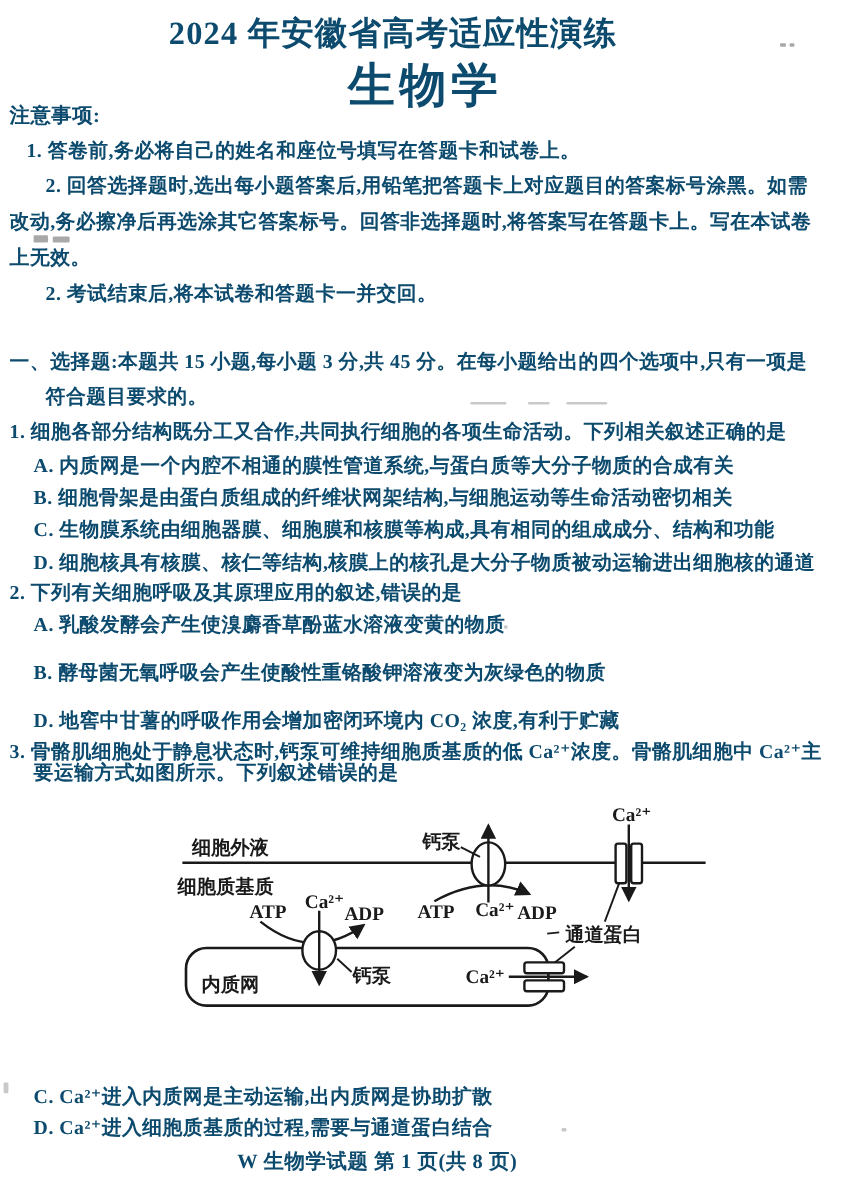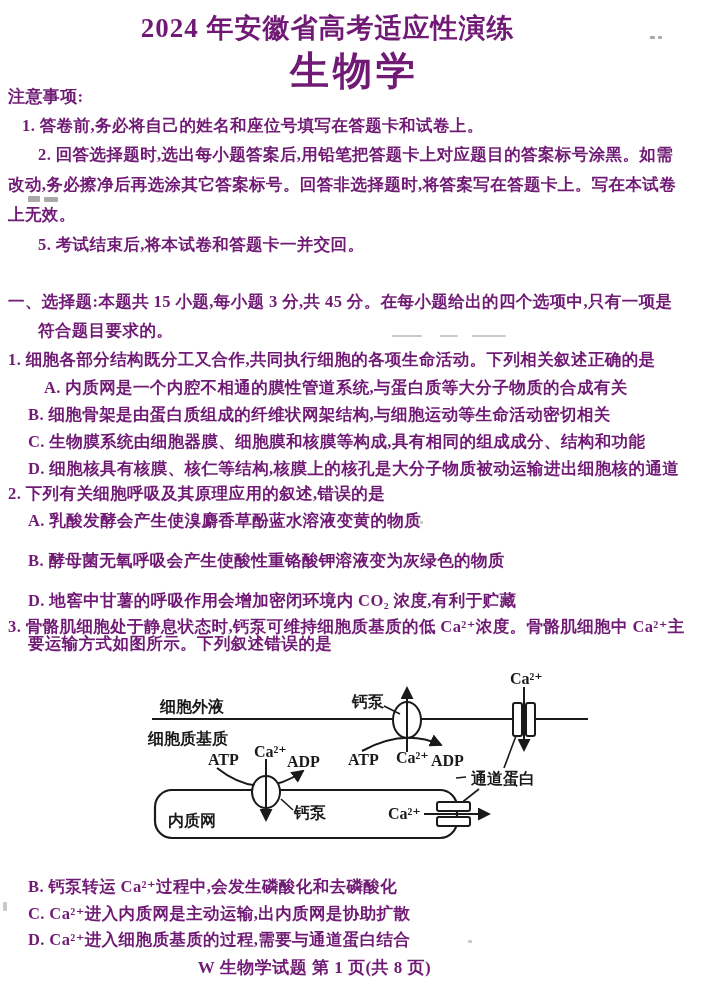--- a/index.html
+++ b/index.html
@@ -2,21 +2,21 @@
 <html><head>
 <meta charset="utf-8">
 <style>
   html,body{margin:0;padding:0;background:#ffffff;}
   .page{
     position:relative;
     width:709px;height:987px;
     background:#ffffff;
     overflow:hidden;
     font-family:"Liberation Serif","DejaVu Serif",serif;
-    color:#701a75;
+    color:#0c4a6e;
   }
   .ln{
     position:absolute;
     white-space:nowrap;
     font-size:16.5px;
     line-height:22px;
     font-weight:600;
     letter-spacing:0.4px;
   }
   .bold{font-weight:800;}
@@ -46,27 +46,27 @@
 <div class="page">
 
   <div class="title1">2024 年安徽省高考适应性演练</div>
   <div class="title2">生物学</div>
 
   <div class="ln bold" style="left:8px;top:86px;font-size:17px;">注意事项:</div>
   <div class="ln" style="left:22px;top:115px;">1. 答卷前,务必将自己的姓名和座位号填写在答题卡和试卷上。</div>
   <div class="ln" style="left:38px;top:144px;">2. 回答选择题时,选出每小题答案后,用铅笔把答题卡上对应题目的答案标号涂黑。如需</div>
   <div class="ln" style="left:8px;top:174px;">改动,务必擦净后再选涂其它答案标号。回答非选择题时,将答案写在答题卡上。写在本试卷</div>
   <div class="ln" style="left:8px;top:204px;">上无效。</div>
-  <div class="ln" style="left:38px;top:234px;">5. 考试结束后,将本试卷和答题卡一并交回。</div>
+  <div class="ln" style="left:38px;top:234px;">2. 考试结束后,将本试卷和答题卡一并交回。</div>
 
   <div class="ln bold" style="left:8px;top:291px;">一、选择题:本题共 15 小题,每小题 3 分,共 45 分。在每小题给出的四个选项中,只有一项是</div>
   <div class="ln bold" style="left:38px;top:320px;">符合题目要求的。</div>
 
   <div class="ln" style="left:8px;top:349px;">1. 细胞各部分结构既分工又合作,共同执行细胞的各项生命活动。下列相关叙述正确的是</div>
-  <div class="ln" style="left:28px;top:377px;margin-left:16px;">A. 内质网是一个内腔不相通的膜性管道系统,与蛋白质等大分子物质的合成有关</div>
+  <div class="ln" style="left:28px;top:377px;">A. 内质网是一个内腔不相通的膜性管道系统,与蛋白质等大分子物质的合成有关</div>
   <div class="ln" style="left:28px;top:404px;">B. 细胞骨架是由蛋白质组成的纤维状网架结构,与细胞运动等生命活动密切相关</div>
   <div class="ln" style="left:28px;top:431px;">C. 生物膜系统由细胞器膜、细胞膜和核膜等构成,具有相同的组成成分、结构和功能</div>
   <div class="ln" style="left:28px;top:458px;">D. 细胞核具有核膜、核仁等结构,核膜上的核孔是大分子物质被动运输进出细胞核的通道</div>
 
   <div class="ln" style="left:8px;top:483px;">2. 下列有关细胞呼吸及其原理应用的叙述,错误的是</div>
   <div class="ln" style="left:28px;top:510px;">A. 乳酸发酵会产生使溴麝香草酚蓝水溶液变黄的物质</div>
   <div class="ln" style="left:28px;top:550px;">B. 酵母菌无氧呼吸会产生使酸性重铬酸钾溶液变为灰绿色的物质</div>
   <div class="ln" style="left:28px;top:590px;">D. 地窖中甘薯的呼吸作用会增加密闭环境内 CO₂ 浓度,有利于贮藏</div>
 
   <div class="ln" style="left:8px;top:616px;">3. 骨骼肌细胞处于静息状态时,钙泵可维持细胞质基质的低 Ca²⁺浓度。骨骼肌细胞中 Ca²⁺主</div>
@@ -120,21 +120,20 @@
 
     <text x="294" y="158">钙泵</text>
     <path d="M281,139 L293,150" stroke="#1a1a1a" stroke-width="1.6" fill="none"></path>
 
     <rect x="437" y="142" width="33" height="9" rx="2" fill="#ffffff" stroke="#1a1a1a" stroke-width="2"></rect>
     <rect x="437" y="157" width="33" height="9" rx="2" fill="#ffffff" stroke="#1a1a1a" stroke-width="2"></rect>
     <text x="388" y="159">Ca²⁺</text>
     <path d="M424,154 L489,154" stroke="#1a1a1a" stroke-width="2" fill="none" marker-end="url(#ah)"></path>
   </svg>
 
-  <div class="ln" style="left:28px;top:876px;">B. 钙泵转运 Ca²⁺过程中,会发生磷酸化和去磷酸化</div>
   <div class="ln" style="left:28px;top:903px;">C. Ca²⁺进入内质网是主动运输,出内质网是协助扩散</div>
   <div class="ln" style="left:28px;top:929px;">D. Ca²⁺进入细胞质基质的过程,需要与通道蛋白结合</div>
 
   <div class="footer">W 生物学试题 第 1 页(共 8 页)</div>
 
   <div class="artifact" style="left:392px;top:335px;width:30px;height:2px;"></div>
   <div class="artifact" style="left:440px;top:335px;width:18px;height:2px;"></div>
   <div class="artifact" style="left:472px;top:335px;width:34px;height:2px;"></div>
   <div class="artifact dark" style="left:28px;top:196px;width:12px;height:6px;"></div>
   <div class="artifact dark" style="left:44px;top:197px;width:14px;height:5px;"></div>

